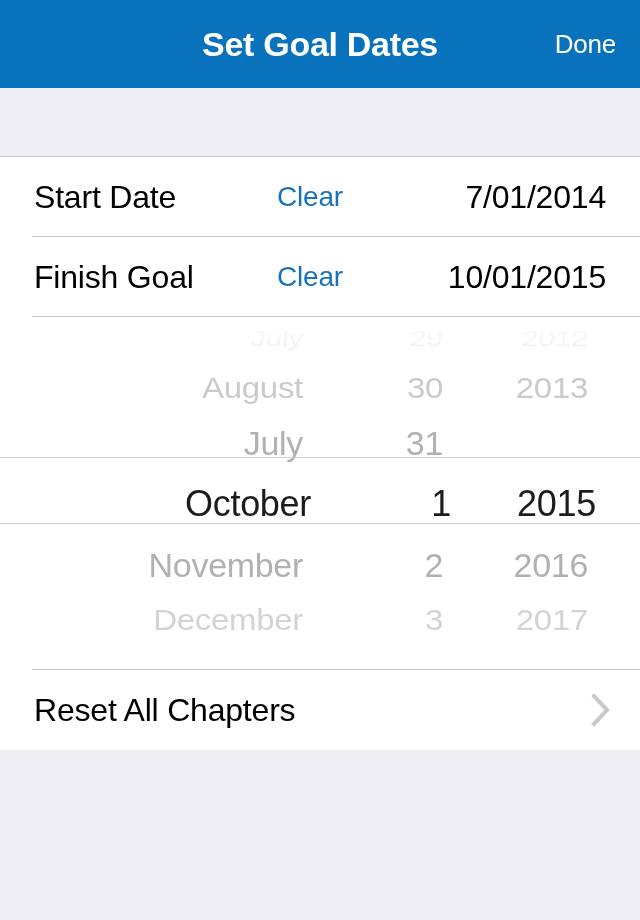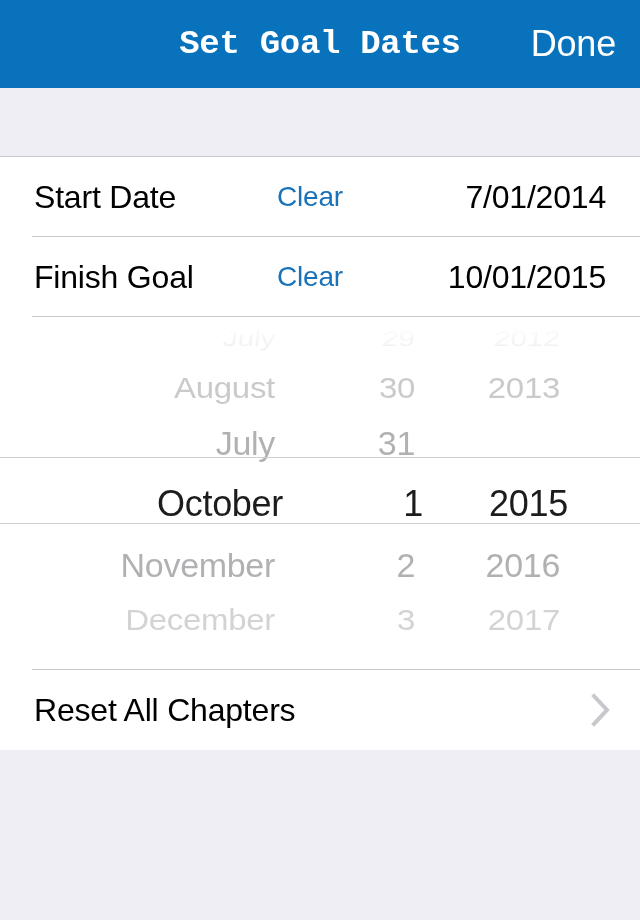--- a/index.html
+++ b/index.html
@@ -29,28 +29,27 @@
     background: #0873bc;
     display: flex;
     align-items: center;
     justify-content: center;
   }
   .nav-title {
     font-size: 34px;
     font-weight: bold;
     color: #ffffff;
     letter-spacing: -0.3px;
-    font-family: Liberation Mono, monospace;
   }
   .nav-done {
     position: absolute;
     right: 24px;
     top: 50%;
     transform: translateY(-50%);
-    font-size: 36px;
+    font-size: 26px;
     font-weight: normal;
     color: #ffffff;
     letter-spacing: -0.2px;
     cursor: pointer;
   }
 
   
   .gap-top {
     position: absolute;
     top: 88px; left: 0;
@@ -121,20 +120,21 @@
     width: 640px;
     height: 353px;
     overflow: hidden;
     background: #ffffff;
     cursor: grab;
   }
   .picker-rows {
     position: absolute;
     top: 0; left: 0;
     width: 640px;
+    padding-left: 28px;
   }
   .pk-row {
     position: relative;
     width: 640px;
     height: 54px;
     display: block;
   }
   .pk-month {
     position: absolute;
     right: 365px;

